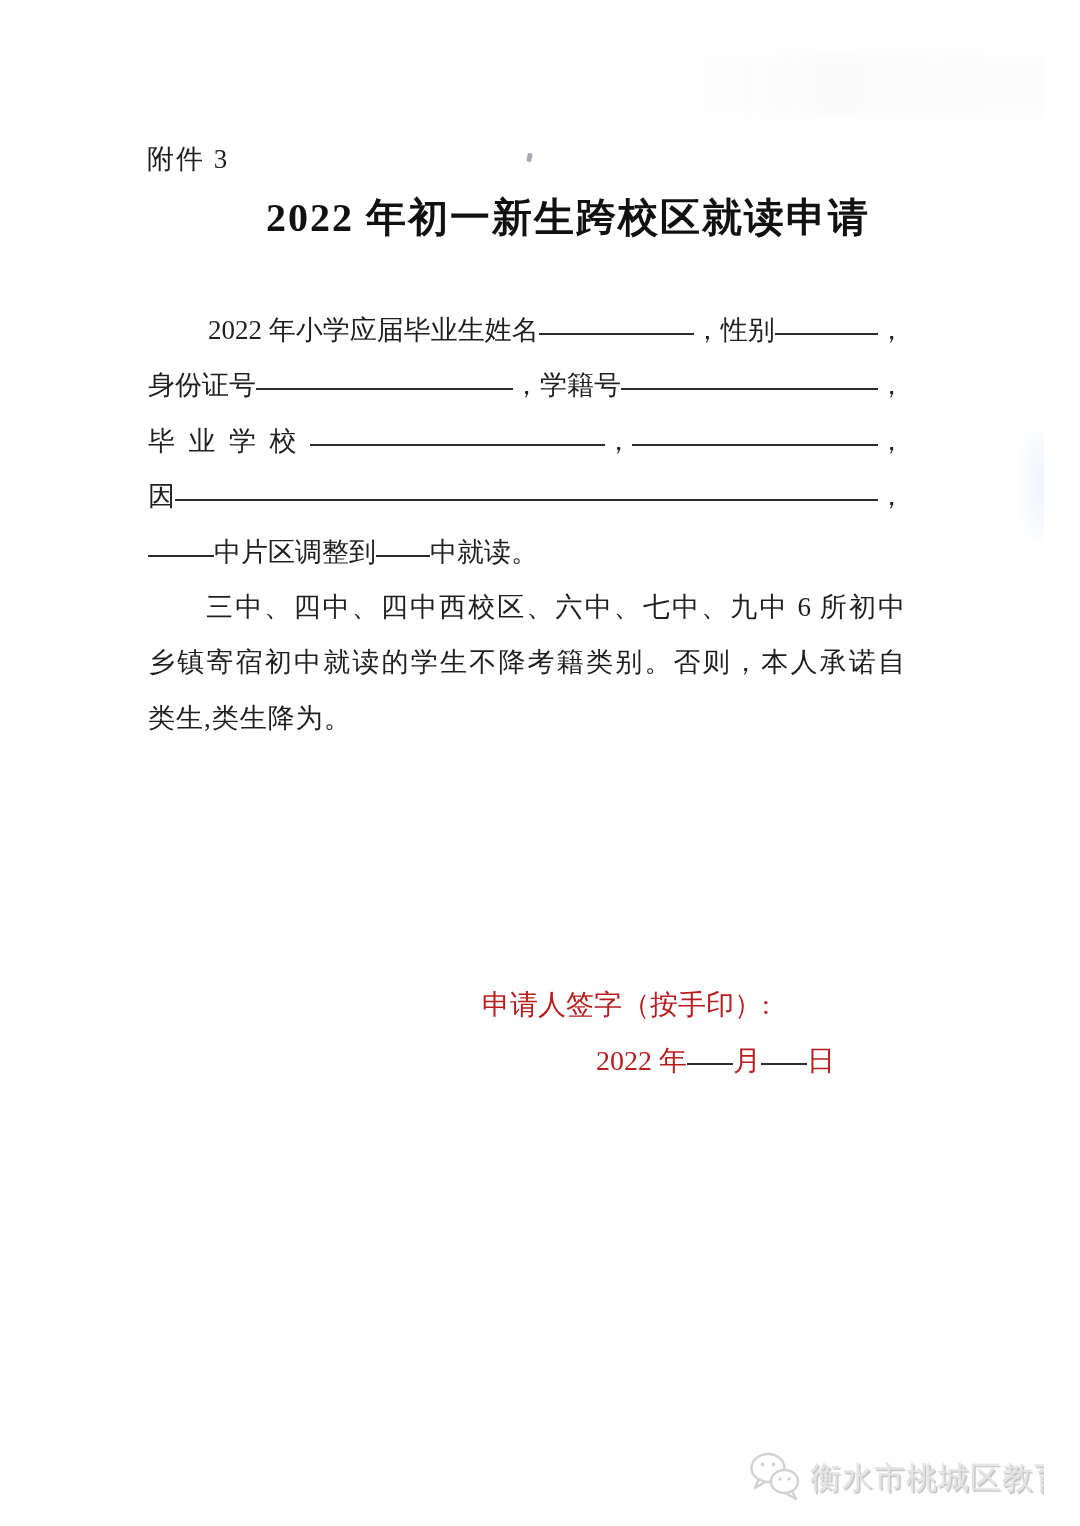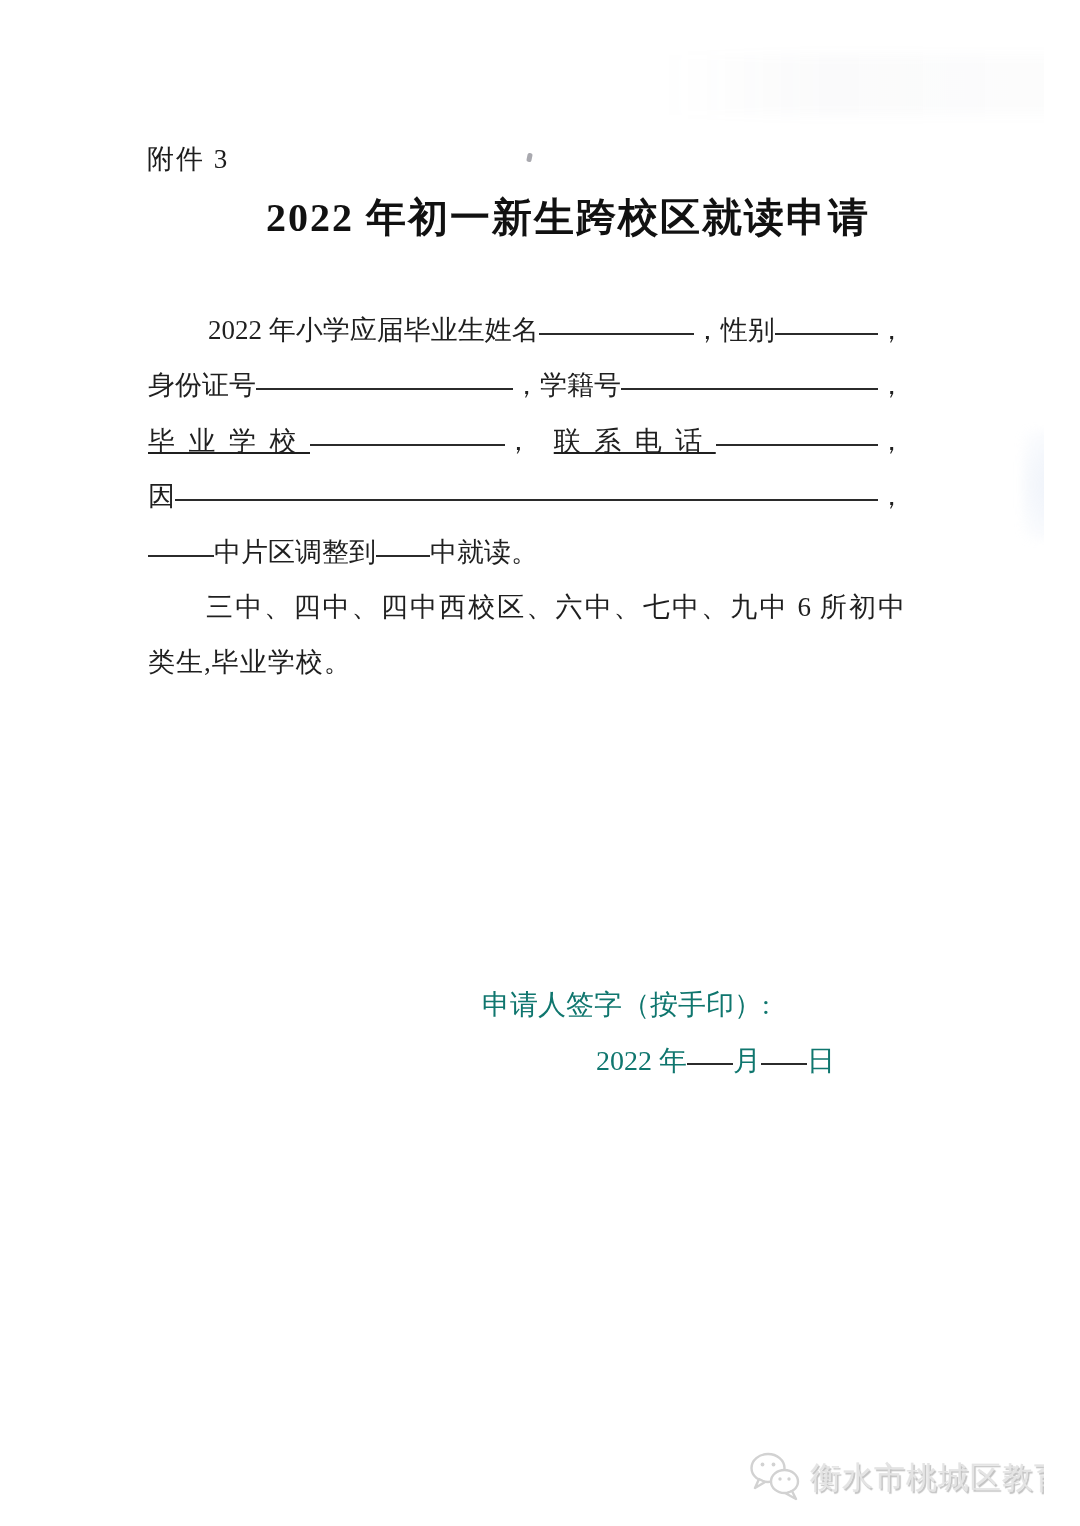--- a/index.html
+++ b/index.html
@@ -45,31 +45,31 @@
   .blank{
     display:inline-block;flex:0 0 auto;
     border-bottom:2px solid #2b2b2b;height:30px;
   }
   .g15{flex:1.5 1 0;}
   .g12{flex:1.2 1 0;}
   .g10{flex:1 1 0;}
   .w66{width:66px;}
   .w54{width:54px;}
   .w46{width:46px;}
-  .sp{letter-spacing:0.50em;text-decoration:underline;}
+  .sp{letter-spacing:0.50em;}
   .gapL{margin-left:22px;}
   .pline{
     height:55.4px;white-space:nowrap;
     text-align:justify;text-align-last:justify;
   }
   .pline.pfirst{text-indent:58px;}
   .pline.plast{text-align-last:left;letter-spacing:1px;}
   .sig{
     position:absolute;left:482px;top:977px;
-    font-size:28px;line-height:56px;color:#0f766e;white-space:nowrap;
+    font-size:28px;line-height:56px;color:#b91c1c;white-space:nowrap;
   }
   .dateline{display:flex;align-items:flex-start;margin-left:114px;height:56px;}
   .dateline .seg{flex:0 0 auto;}
   .watermark{
     position:absolute;left:748px;top:1448px;
     display:flex;align-items:center;
   }
   .wm-text{
     font-size:31px;letter-spacing:1px;
     color:#e4e4e4;
@@ -106,40 +106,40 @@
       <span class="blank g10"></span>
       <span class="seg">，学籍号</span>
       <span class="blank g10"></span>
       <span class="seg">，</span>
     </div>
 
     <div class="fline">
       <span class="seg sp">毕业学校</span>
       <span class="blank g12"></span>
       <span class="seg">，</span>
-      <span class="seg sp gapL">联系电话</span>
       <span class="blank g10"></span>
       <span class="seg">，</span>
     </div>
 
     <div class="fline">
       <span class="seg">因</span>
       <span class="blank g10"></span>
       <span class="seg">，</span>
     </div>
 
     <div class="fline">
       <span class="blank w66"></span>
       <span class="seg">中片区调整到</span>
       <span class="blank w54"></span>
       <span class="seg">中就读。</span>
     </div>
 
     <div class="pline pfirst">三中、四中、四中西校区、六中、七中、九中 6 所初中</div>
-    <div class="pline plast">类生,毕业学校。</div>
+    <div class="pline">乡镇寄宿初中就读的学生不降考籍类别。否则，本人承诺自</div>
+    <div class="pline plast">类生,类生降为。</div>
 
   </div>
 
   <div class="sig">
     <div>申请人签字（按手印）:</div>
     <div class="dateline">
       <span class="seg">2022 年</span>
       <span class="blank w46"></span>
       <span class="seg">月</span>
       <span class="blank w46"></span>

